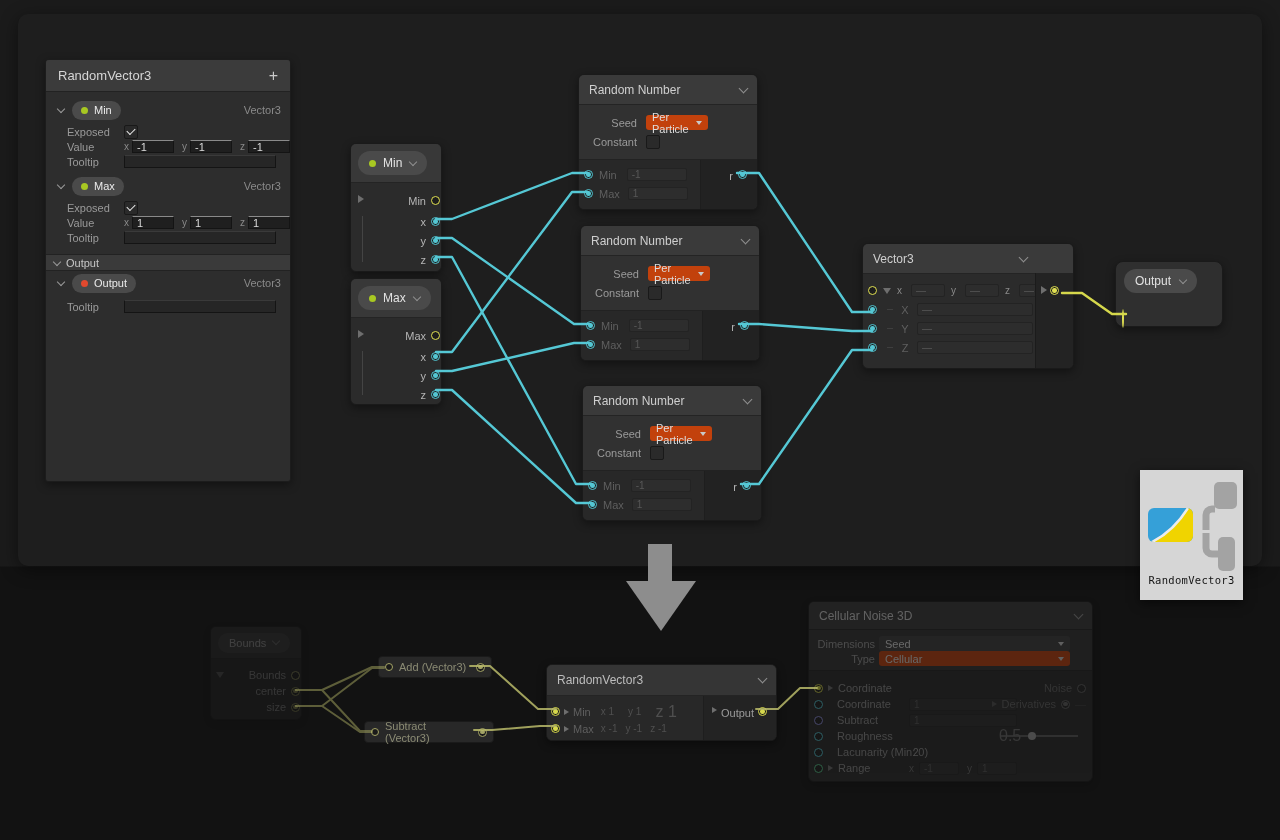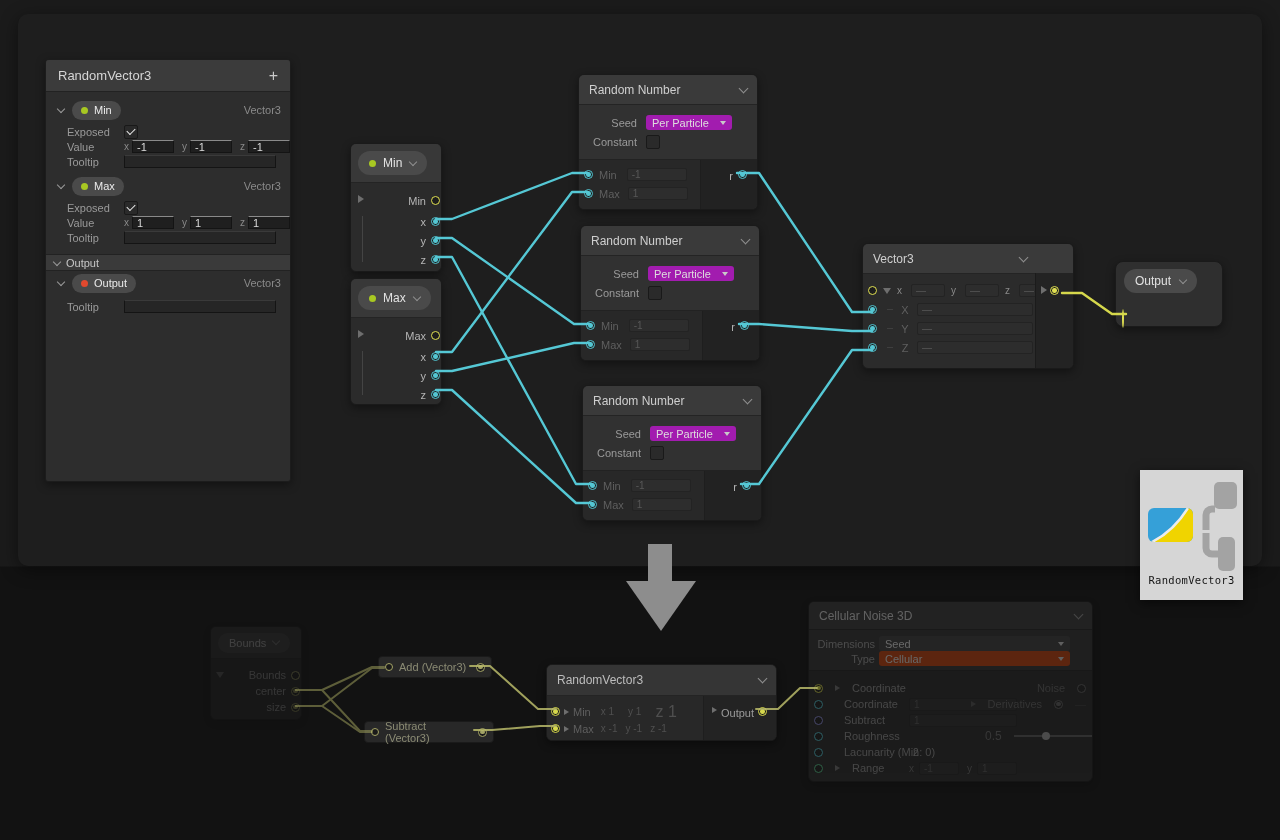--- a/index.html
+++ b/index.html
@@ -39,21 +39,21 @@
   .dot{width:7px;height:7px;border-radius:50%;flex:none;}
   
   .pnode .phead{height:38px;background:#383838;border-radius:5px 5px 0 0;display:flex;
                 align-items:center;padding-left:7px;border-bottom:1px solid #242424;}
   .prow{height:19px;display:flex;align-items:center;justify-content:flex-end;gap:5px;padding-right:1px;}
   .plbl{color:#b5b5b5;font-size:11px;}
   
   .rn-set{background:#313131;height:55px;box-sizing:border-box;padding-top:9px;border-bottom:1px solid #222;}
   .set-row{height:17px;display:flex;align-items:center;}
   .set-lbl{width:58px;text-align:right;color:#9a9a9a;padding-right:9px;flex:none;font-size:11px;}
-  .dropdown{background:#a21caf;border-radius:3px;height:15px;width:86px;display:flex;align-items:center;
+  .dropdown{background:#c2410c;border-radius:3px;height:15px;width:62px;display:flex;align-items:center;
             padding:0 6px;color:#dedede;font-size:11px;box-sizing:border-box;}
   .dd-caret{width:0;height:0;border-top:4px solid #c9c9c9;border-left:3.5px solid transparent;
             border-right:3.5px solid transparent;margin-left:auto;flex:none;}
   .checkbox{width:12px;height:12px;background:#2a2a2a;border:1px solid #191919;border-radius:2px;flex:none;}
   .checkmark{display:block;width:7px;height:4px;border-left:1.8px solid #ececec;
              border-bottom:1.8px solid #ececec;transform:rotate(-45deg);margin:2px 0 0 2px;}
   .rn-ports{display:flex;background:#282828;border-radius:0 0 5px 5px;height:49px;}
   .rn-left{width:122px;box-sizing:border-box;padding:5px 0 0 5px;border-right:1px solid #1e1e1e;}
   .rn-right{flex:1;background:#222;border-radius:0 0 5px 0;display:flex;align-items:flex-start;
             justify-content:flex-end;padding:10px 10px 0 0;gap:5px;}
@@ -89,21 +89,21 @@
   .outnode{position:absolute;left:1115px;top:261px;width:106px;height:64px;background:#2f2f2f;
            border:1px solid #1a1a1a;border-radius:8px;z-index:10;box-shadow:0 3px 8px rgba(0,0,0,.4);}
   
   .arrow-shaft{position:absolute;left:648px;top:544px;width:24px;height:38px;background:#8d8d8d;z-index:5;}
   .arrow-head{position:absolute;left:626px;top:581px;width:0;height:0;border-left:35px solid transparent;
               border-right:35px solid transparent;border-top:50px solid #8d8d8d;z-index:5;}
   
   .collapsed-op{position:absolute;height:20px;background:#2e2e2e;border:1px solid #1c1c1c;border-radius:4px;
                 display:flex;align-items:center;gap:6px;padding:0 6px;font-size:11px;color:#a9a98c;z-index:10;}
   
-  .cn-row{height:16px;display:flex;align-items:center;gap:12px;padding-left:5px;font-size:11px;color:#8f8f8f;}
+  .cn-row{height:16px;display:flex;align-items:center;gap:5px;padding-left:5px;font-size:11px;color:#8f8f8f;}
   .slider-track{width:78px;height:2px;background:#5a5a5a;position:relative;flex:none;}
   .slider-handle{position:absolute;left:28px;top:-3.5px;width:8px;height:8px;border-radius:50%;background:#9a9a9a;}
   
   .icon-card{position:absolute;left:1140px;top:470px;width:103px;height:130px;background:#d6d6d6;
              z-index:60;box-shadow:0 3px 10px rgba(0,0,0,.55);}
   .icon-label{position:absolute;left:0;right:0;top:104px;text-align:center;
               font-family:"DejaVu Sans Mono",monospace;font-size:10.5px;color:#141414;letter-spacing:.3px;}
   svg.wires{position:absolute;left:0;top:0;z-index:50;pointer-events:none;}
   svg.wires path{fill:none;stroke-linejoin:round;stroke-linecap:round;}
   .w-c{stroke:#55c8d5;stroke-width:2.4px;}
@@ -526,21 +526,21 @@
       <span class="pt" style="--pc:#9090e0;"></span>
       <span style="margin-left:9px;">Subtract</span>
       <span class="fld abs" style="left:100px;width:108px;">1</span>
     </div>
     <div class="cn-row">
       <span class="pt"></span>
       <span style="margin-left:9px;">Roughness</span>
       <span class="slider-track abs" style="left:102px;">
           <span class="slider-handle"></span>
         </span>
-      <span class="abs" style="left:176px;color:#6a6a6a;font-size:12px;">0.5</span>
+      <span class="abs" style="left:190px;color:#6a6a6a;font-size:16px;">0.5</span>
     </div>
     <div class="cn-row">
       <span class="pt"></span>
       <span style="margin-left:9px;">Lacunarity (Min: 0)</span>
       <span class="abs" style="left:104px;color:#9a9a9a;font-size:10px;">2</span>
     </div>
     <div class="cn-row">
       <span class="pt" style="--pc:#55c88a;"></span>
       <span class="tri-r sm"></span>
       <span>Range</span>

